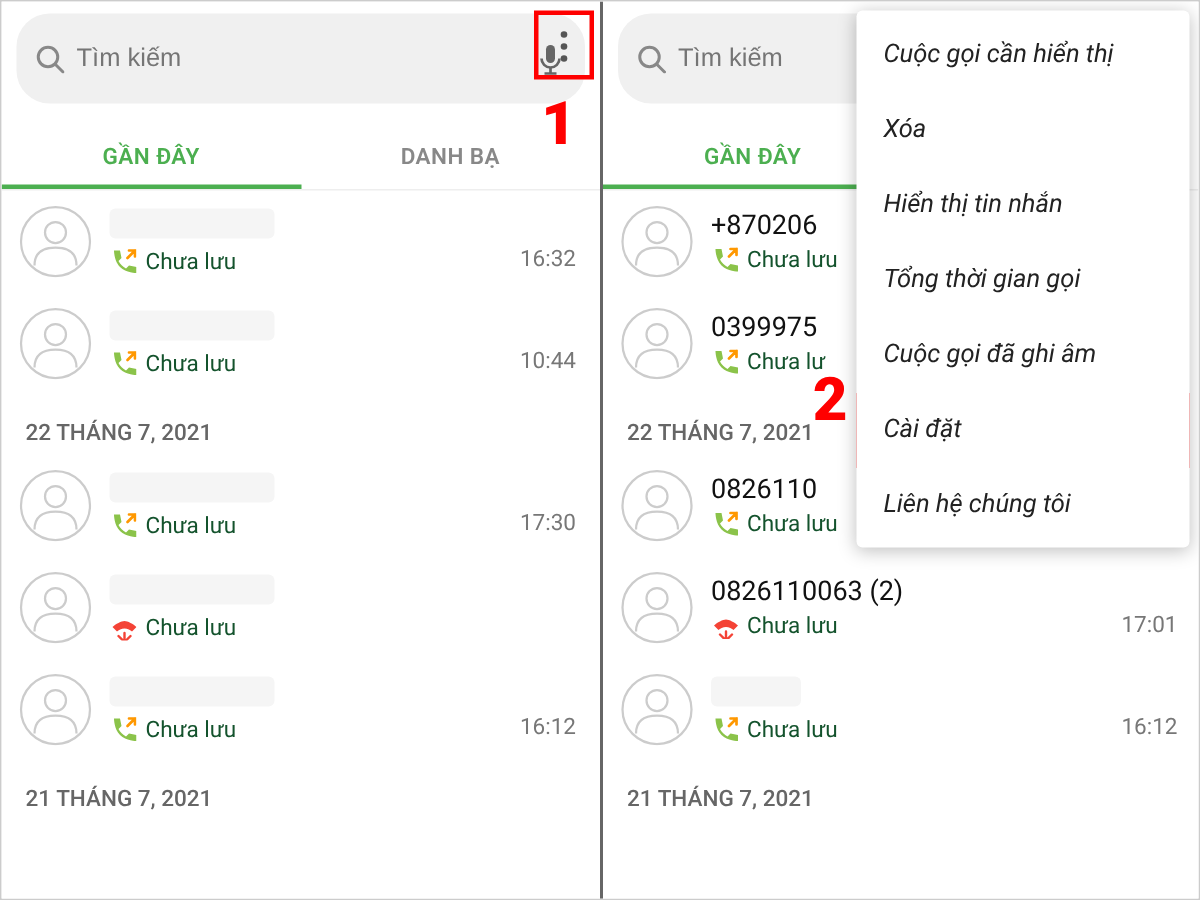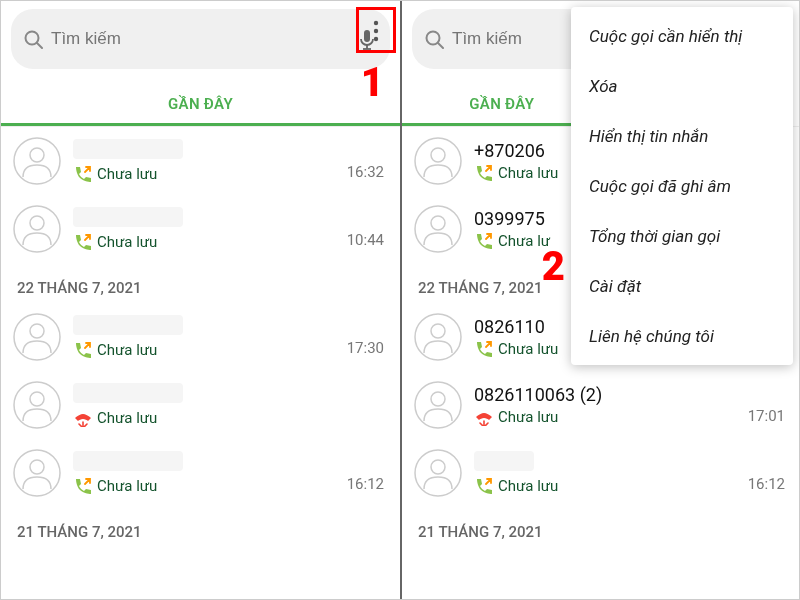--- a/index.html
+++ b/index.html
@@ -208,20 +208,21 @@
         </span>
     </div>
     <div class="more-btn">
       <svg width="6" height="22">
           <use href="#dots-g"></use>
         </svg>
     </div>
 
     <div class="tabs tab-sep">
       <div class="tab active">GẦN ĐÂY</div>
+      <div class="tab">DANH BẠ</div>
     </div>
 
     <div class="call-row">
       <div class="avatar">
           <svg width="48" height="48">
             <use href="#avatar-g"></use>
           </svg>
         </div>
       <div class="call-info">
         <div class="call-number blur"></div>
@@ -440,22 +441,22 @@
       </div>
       <div class="call-time">16:12</div>
     </div>
 
     <div class="date-header">21 THÁNG 7, 2021</div>
 
     <div class="menu-popup">
       <div class="menu-item">Cuộc gọi cần hiển thị</div>
       <div class="menu-item">Xóa</div>
       <div class="menu-item">Hiển thị tin nhắn</div>
+      <div class="menu-item">Tổng thời gian gọi</div>
       <div class="menu-item">Cuộc gọi đã ghi âm</div>
-      <div class="menu-item">Tổng thời gian gọi</div>
       <div class="menu-item">Cài đặt</div>
       <div class="menu-item">Liên hệ chúng tôi</div>
     </div>
 
     <div class="annot-box1" style="right:8px; top:261px; width:222px; height:50px;"></div>
     <div class="annot-num" style="right:236px; top:246px;">2</div>
   </div>
 </div>
 
 </body></html>

